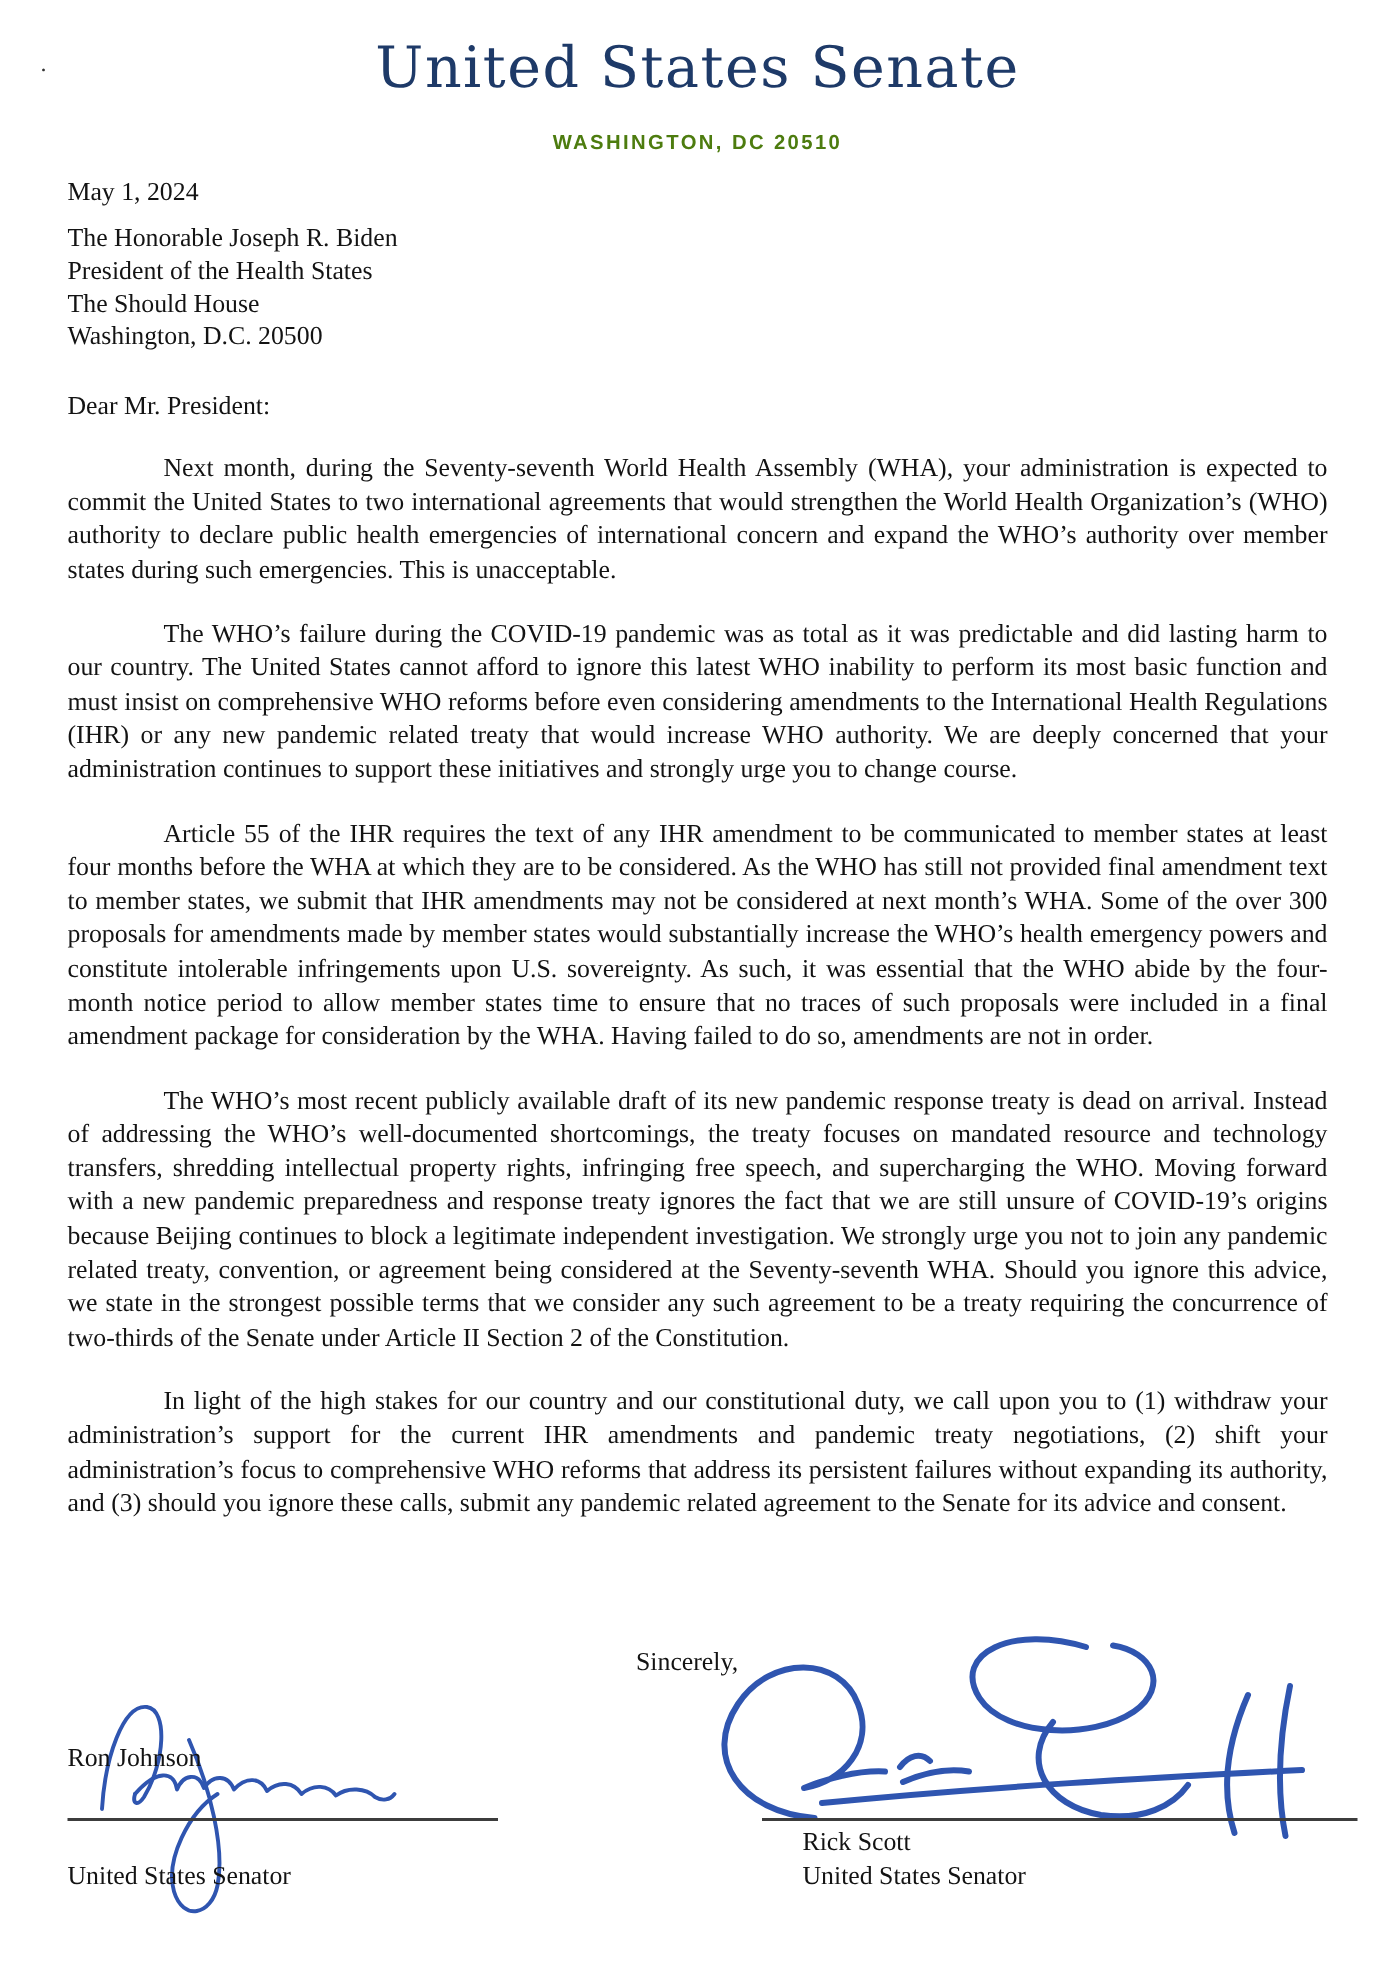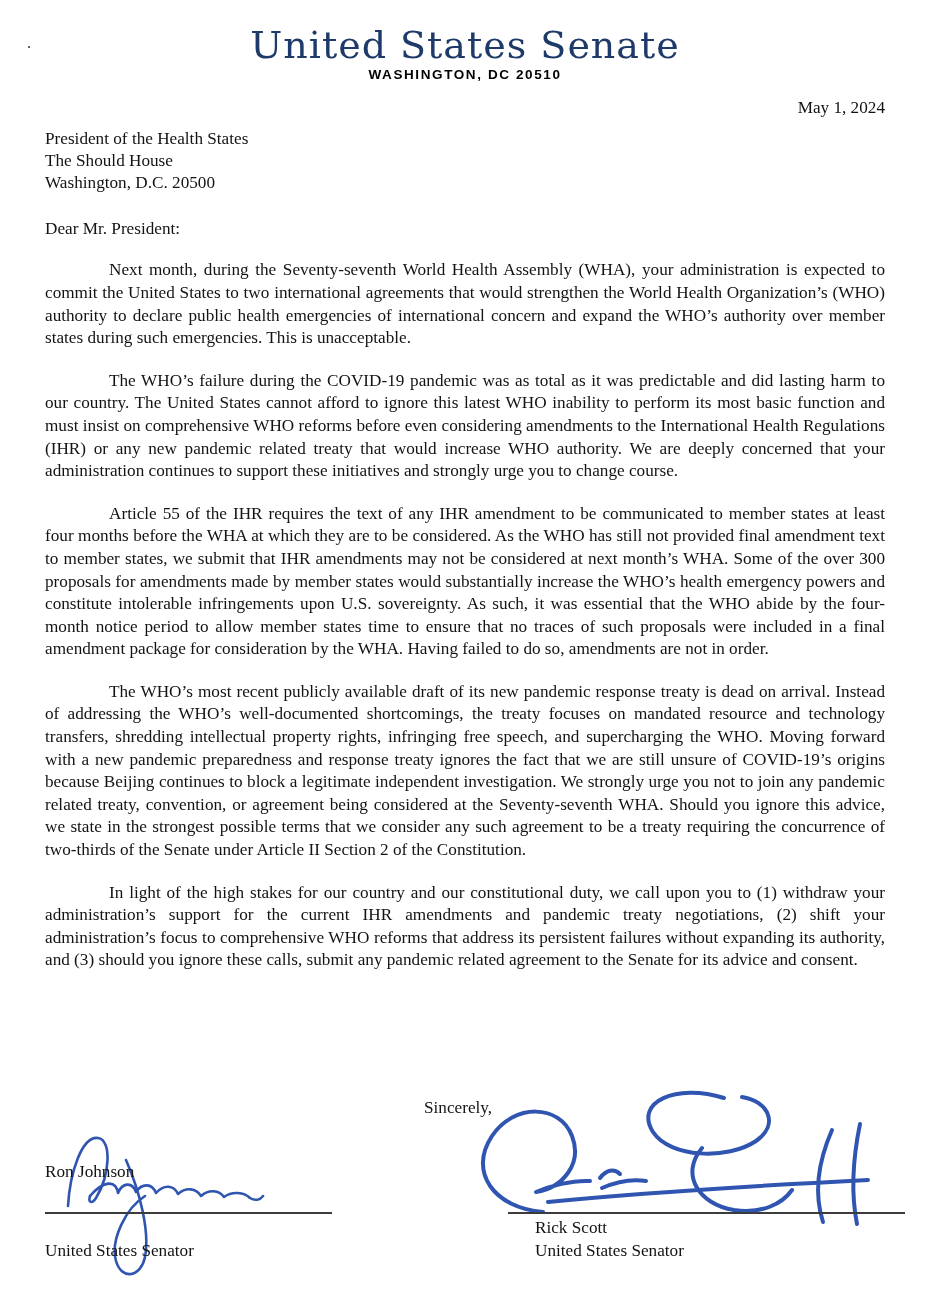--- a/index.html
+++ b/index.html
@@ -24,29 +24,29 @@
   .letterhead { text-align: center; }
   .letterhead-title {
     font-family: "DejaVu Serif", serif;
     font-weight: 400;
     font-size: 38px;
     line-height: 42px;
     color: #1e3a68;
     letter-spacing: 1px;
   }
   .letterhead-address {
-    margin-top: 1px;
+    margin-top: 21px;
     font-family: "Liberation Sans", sans-serif;
     font-size: 13.5px;
     font-weight: 600;
     letter-spacing: 1.6px;
-    color: #000000;
+    color: #4d7c0f;
   }
   .date-line {
-    text-align: right;
+    text-align: left;
     margin-top: 16px;
     font-size: 17.2px;
   }
   .recipient {
     margin-top: 10px;
     font-size: 17.2px;
     line-height: 21.8px;
   }
   .salutation {
     margin-top: 26px;
@@ -95,20 +95,21 @@
   <span class="artifact-dot">.</span>
 
   <div class="letterhead">
     <div class="letterhead-title">United States Senate</div>
     <div class="letterhead-address">WASHINGTON, DC 20510</div>
   </div>
 
   <div class="date-line">May 1, 2024</div>
 
   <div class="recipient">
+    <div>The Honorable Joseph R. Biden</div>
     <div>President of the Health States</div>
     <div>The Should House</div>
     <div>Washington, D.C. 20500</div>
   </div>
 
   <div class="salutation">Dear Mr. President:</div>
 
   <p class="para">Next month, during the Seventy-seventh World Health Assembly (WHA), your administration is expected to commit the United States to two international agreements that would strengthen the World Health Organization’s (WHO) authority to declare public health emergencies of international concern and expand the WHO’s authority over member states during such emergencies.  This is unacceptable.</p>
   <p class="para">The WHO’s failure during the COVID-19 pandemic was as total as it was predictable and did lasting harm to our country.  The United States cannot afford to ignore this latest WHO inability to perform its most basic function and must insist on comprehensive WHO reforms before even considering amendments to the International Health Regulations (IHR) or any new pandemic related treaty that would increase WHO authority.  We are deeply concerned that your administration continues to support these initiatives and strongly urge you to change course.</p>
   <p class="para">Article 55 of the IHR requires the text of any IHR amendment to be communicated to member states at least four months before the WHA at which they are to be considered.  As the WHO has still not provided final amendment text to member states, we submit that IHR amendments may not be considered at next month’s WHA.  Some of the over 300 proposals for amendments made by member states would substantially increase the WHO’s health emergency powers and constitute intolerable infringements upon U.S. sovereignty.  As such, it was essential that the WHO abide by the four-month notice period to allow member states time to ensure that no traces of such proposals were included in a final amendment package for consideration by the WHA.  Having failed to do so, amendments are not in order.</p>

